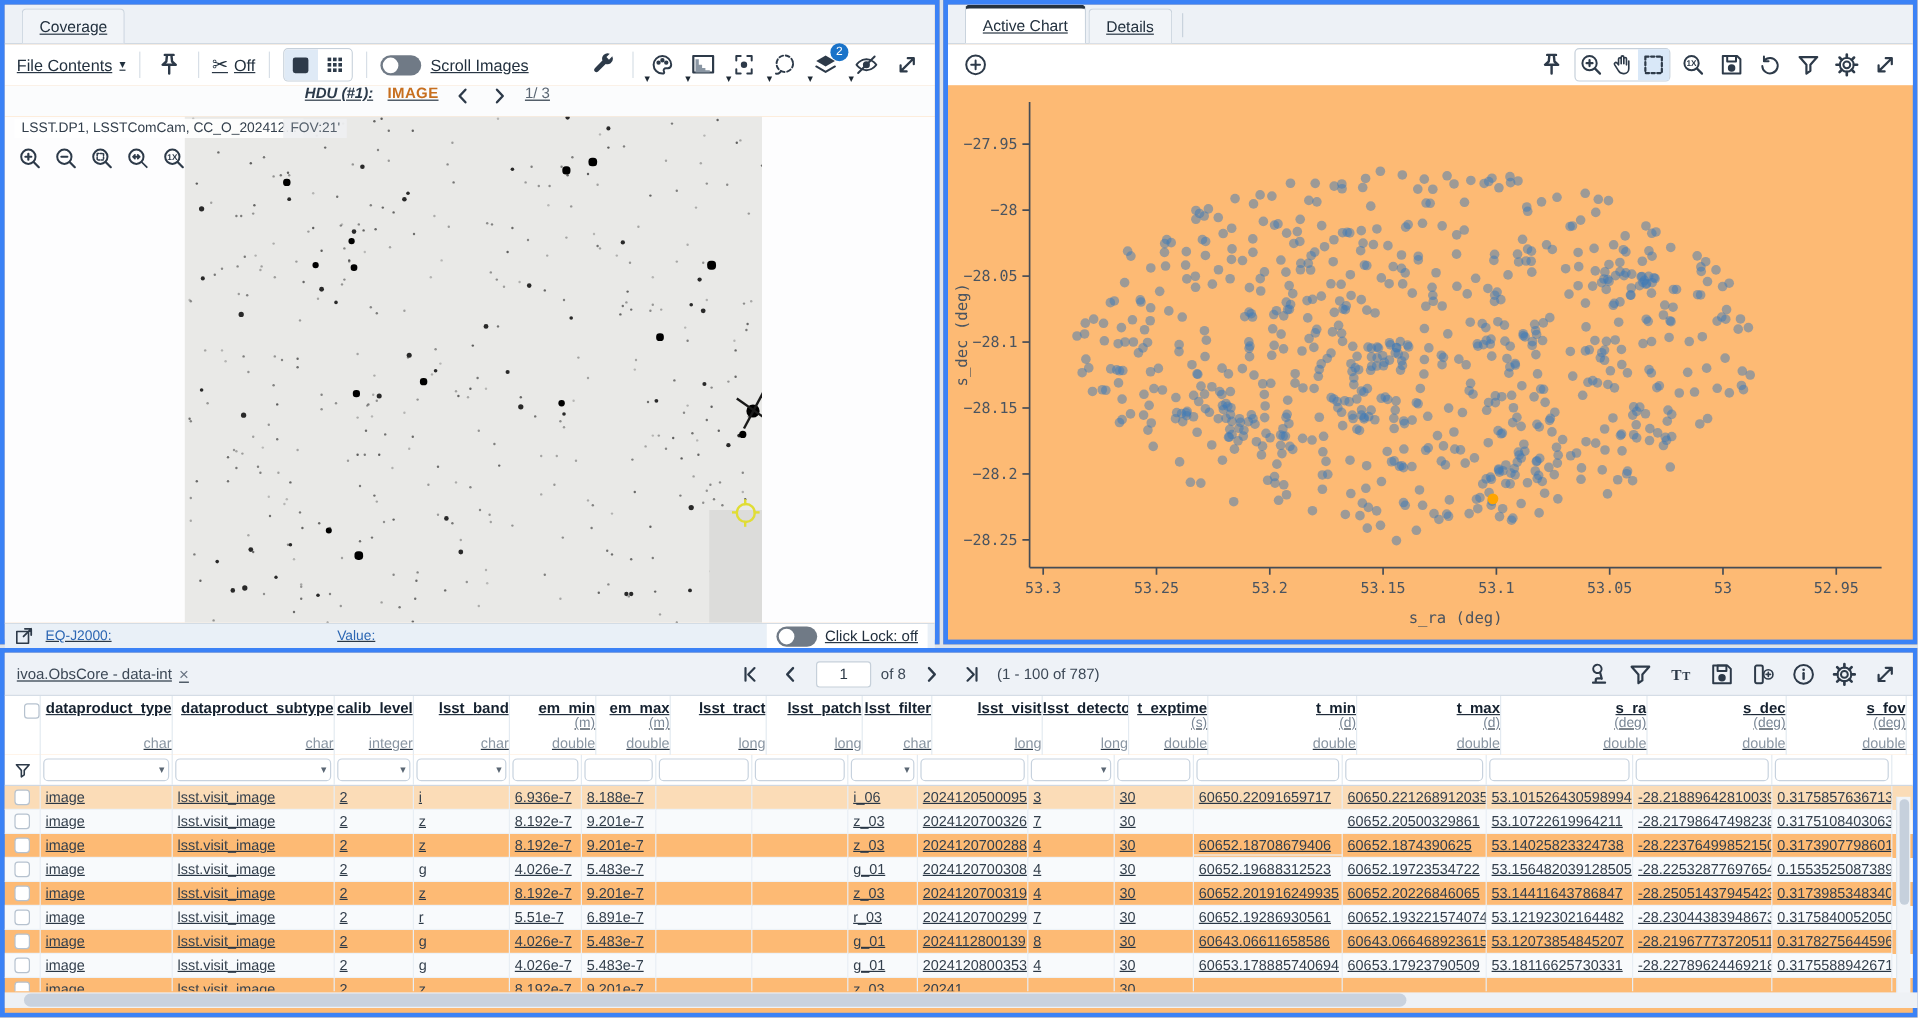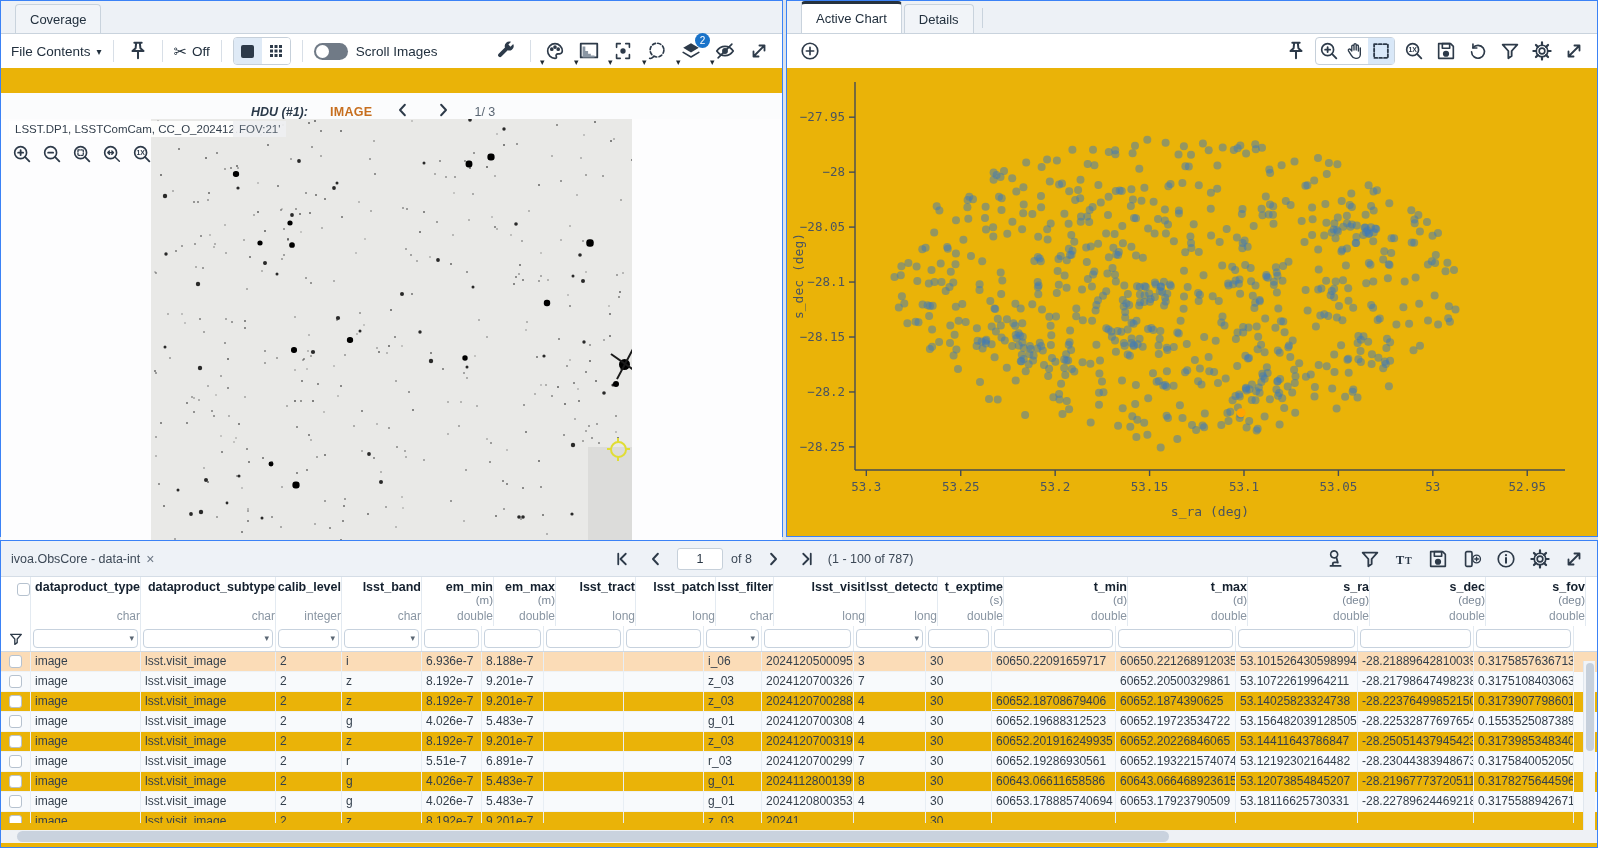--- a/index.html
+++ b/index.html
@@ -1,21 +1,21 @@
 <!DOCTYPE html>
 <html><head>
 <meta charset="utf-8">
 <style>
   * { box-sizing: border-box; margin: 0; padding: 0; }
   html,body { width:1598px; height:848px; }
   body {
     font-family: "Liberation Sans", sans-serif;
     background:#dde3ea; color:#2a3745; overflow:hidden; position:relative;
   }
-  .panel { position:absolute; background:#eab308; border:1px solid #3b82f6; }
+  .panel { position:absolute; background:#fdba74; border:4px solid #3b82f6;text-decoration:underline; }
   #left-panel  { left:0;   top:0; width:783px;  height:537px; }
   #right-panel { left:786px;top:0; width:812px; height:537px; }
   #table-panel { left:0; top:540px; width:1598px; height:308px; }
 
   
   .tabstrip { height:33px; background:#edf1f6; border-bottom:1px solid #c9d3dd;
               display:flex; align-items:flex-end; padding-left:14px; }
   .tab { height:29px; display:flex; align-items:center; padding:0 14px;
          font-size:13px; color:#22303e; background:#f1f4f8;
          border:1px solid #c9d3dd; border-bottom:none; border-radius:4px 4px 0 0;
@@ -37,22 +37,22 @@
   .toggle { width:34px; height:17px; border-radius:9px; background:#707a86; position:relative; cursor:pointer; flex:none; }
   .toggle::after { content:""; position:absolute; left:2px; top:2px; width:13px; height:13px;
                    border-radius:50%; background:#fff; }
   .viewgroup { display:flex; border:1px solid #c6d0da; border-radius:4px; overflow:hidden; }
   .viewbtn { width:28px; height:26px; display:flex; align-items:center; justify-content:center; cursor:pointer; background:#fff; }
   .viewbtn.active { background:#dfeaf6; }
   .btn-group { display:flex; border:1px solid #c6d0da; border-radius:4px; }
   .btn-group .ic.active { background:#d9e8f8; }
 
   
-  #hdu-bar { height:26px; display:flex; align-items:flex-end; gap:22px; padding-left:250px;
-             font-size:12.5px; background:#fbfcfd;margin-top:25px; }
+  #hdu-bar { height:26px; display:flex; align-items:flex-start; gap:12px; padding-left:250px;
+             font-size:12.5px; background:#fbfcfd; }
   #hdu-label { font-style:italic; font-weight:bold; color:#2b3a4a; }
   #hdu-type { color:#c76f1f; font-weight:bold; letter-spacing:.3px; }
   #hdu-page { color:#5a6673; }
   .chev { cursor:pointer; display:inline-flex; }
 
   
   #image-area { position:relative; height:422px; background:#fdfdfe; overflow:hidden; }
   #starfield { position:absolute; left:150px; top:0; width:481px; height:422px;
                background:#e9e9e7; overflow:hidden; }
   #star-noise { position:absolute; left:0; top:0; width:2px; height:2px; border-radius:50%; }
@@ -296,20 +296,34 @@
       <span class="ic">
           <svg width="22" height="22" viewBox="0 0 24 24" fill="none" stroke="#2d3a49" stroke-width="1.8" stroke-linecap="round" stroke-linejoin="round">
             <circle cx="10.5" cy="10.5" r="6.5"></circle>
             <text x="10.5" y="13.3" font-size="7.5" font-family="Liberation Sans" font-weight="bold" fill="#2d3a49" stroke="none" text-anchor="middle">1X</text>
             <path d="M15.5 15.5l4.5 4.5" stroke-width="2"></path>
           </svg>
         </span>
     </div>
   </div>
 
+  <div id="img-status">
+    <span class="ic" style="width:20px;height:18px;">
+        <svg width="18" height="18" viewBox="0 0 24 24" fill="none" stroke="#2d3a49" stroke-width="1.8" stroke-linecap="round" stroke-linejoin="round">
+          <rect x="4" y="7" width="13" height="13"></rect>
+          <path d="M13 4h7v7M20 4l-8.5 8.5" stroke-width="2"></path>
+        </svg>
+      </span>
+    <span class="status-link">EQ-J2000:</span>
+    <span id="value-label" class="status-link">Value:</span>
+    <span id="click-lock-wrap">
+      <span class="toggle"></span>
+      <span>Click Lock: off</span>
+    </span>
+  </div>
 </div>
 
 <div id="right-panel" class="panel">
   <div class="tabstrip">
     <div class="tab active">Active Chart</div>
     <div class="tab">Details</div>
     <div class="tabsep"></div>
   </div>
 
   <div class="toolbar" id="chart-toolbar">

